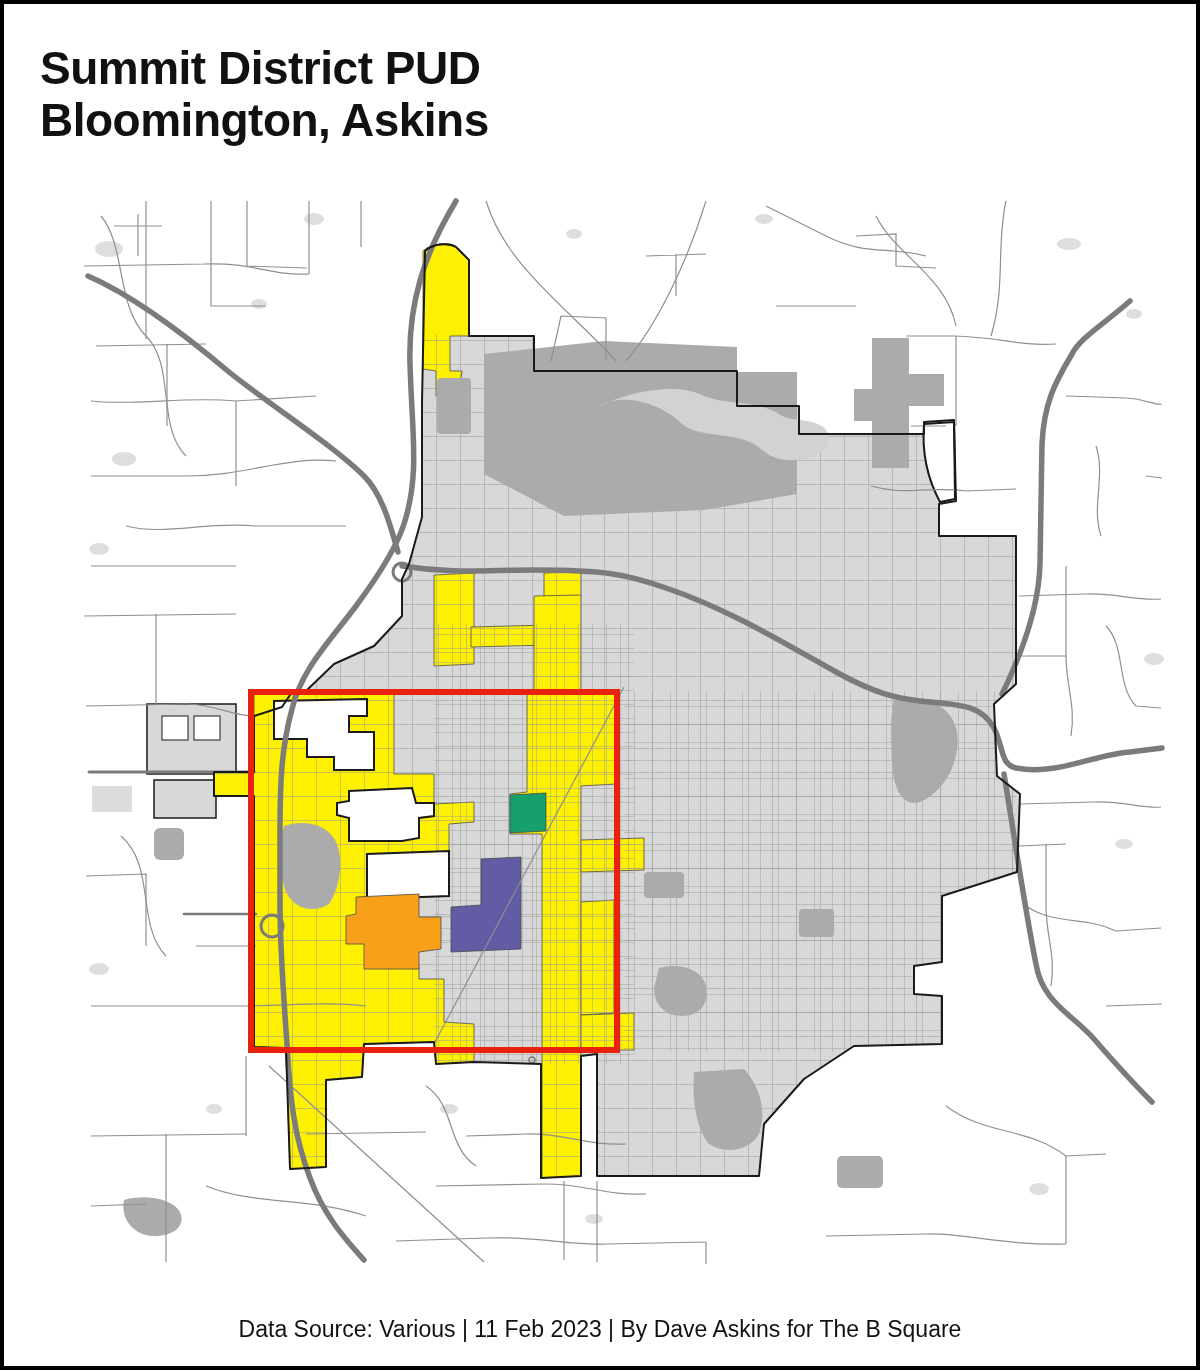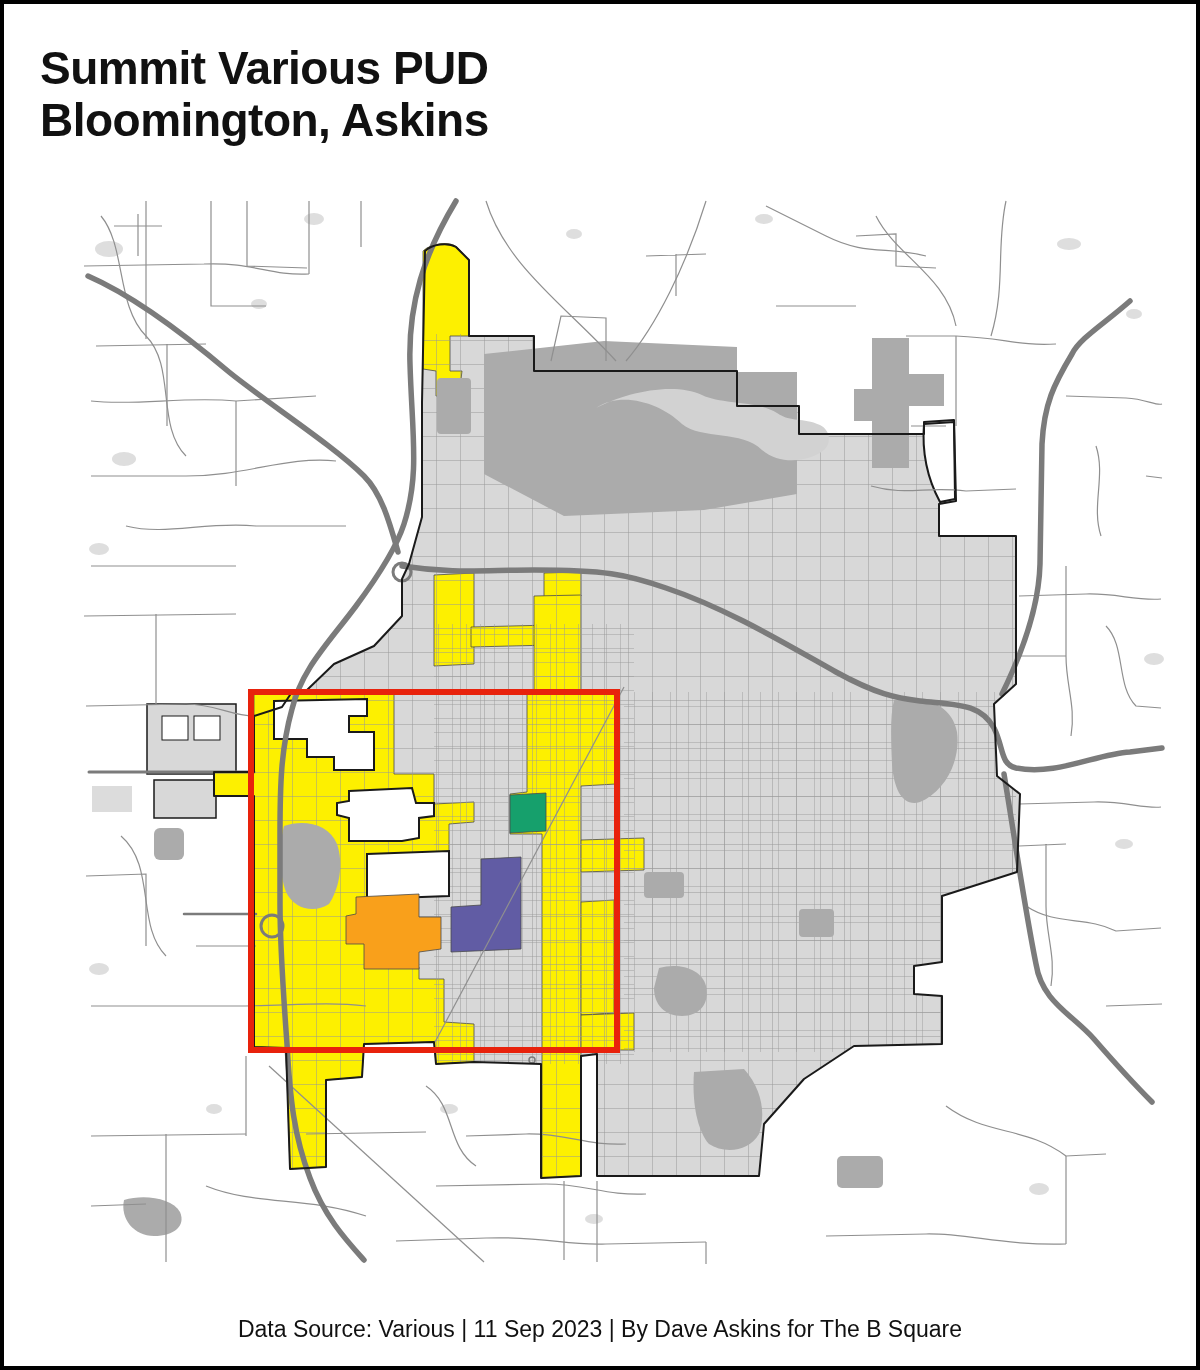--- a/index.html
+++ b/index.html
@@ -198,18 +198,18 @@
     </g>
 
     <g>
       <use href="#cityShape" fill="none" stroke-width="2" stroke-linejoin="round" stroke="#1A1A1A"></use>
     </g>
 
     <rect fill="none" stroke-width="6" x="247" y="688" width="366" height="358" stroke="#E8220C"></rect>
   </svg>
 
   <div class="title">
-    <div>Summit Various PUD</div>
+    <div>Summit District PUD</div>
     <div>Bloomington, Askins</div>
   </div>
 
-  <div class="caption">Data Source: Various | 11 Sep 2023 | By Dave Askins for The B Square</div>
+  <div class="caption">Data Source: Various | 11 Feb 2023 | By Dave Askins for The B Square</div>
 </div>
 
 </body></html>

